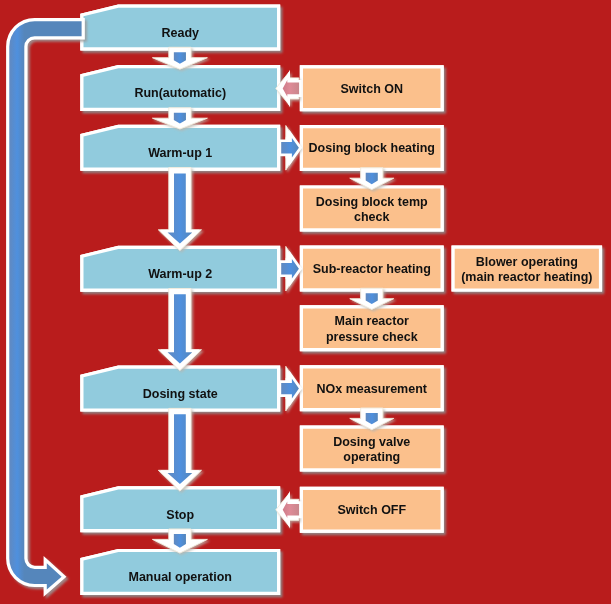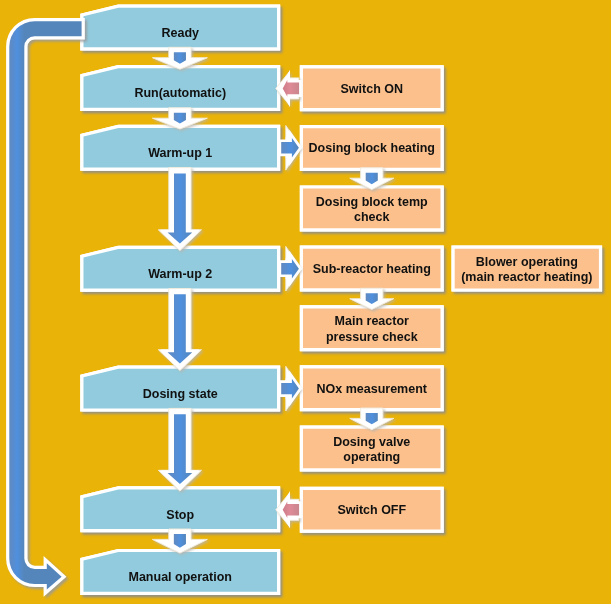--- a/index.html
+++ b/index.html
@@ -1,19 +1,19 @@
 <!DOCTYPE html>
 <html><head>
 <meta charset="utf-8">
 <title>Operating state flowchart</title>
 <style>
   html,body{margin:0;padding:0;background:#ffffff;}
   body{width:611px;height:604px;overflow:hidden;
        font-family:"Liberation Sans",sans-serif;}
-  #stage{position:relative;width:611px;height:604px;background:#eab308;}
+  #stage{position:relative;width:611px;height:604px;background:#b91c1c;}
   #diagram{position:absolute;left:0;top:0;}
 
   .box-silhouette{fill:#ffffff;stroke:#ffffff;stroke-width:6.4;}
   .state-box{fill:#91CBDD;stroke:#ffffff;stroke-width:6.4;paint-order:stroke;}
   .action-box{fill:#FBC08C;stroke:#ffffff;stroke-width:6.4;paint-order:stroke;}
 
   .ghost-arrow{fill:#ffffff;stroke:#F1EBDD;stroke-width:0.9;stroke-linejoin:miter;
                filter:url(#ghostShadow);}
   .blue-arrow{fill:url(#blueGrad);stroke:#ffffff;stroke-width:5.4;stroke-linejoin:miter;
               paint-order:stroke;}

